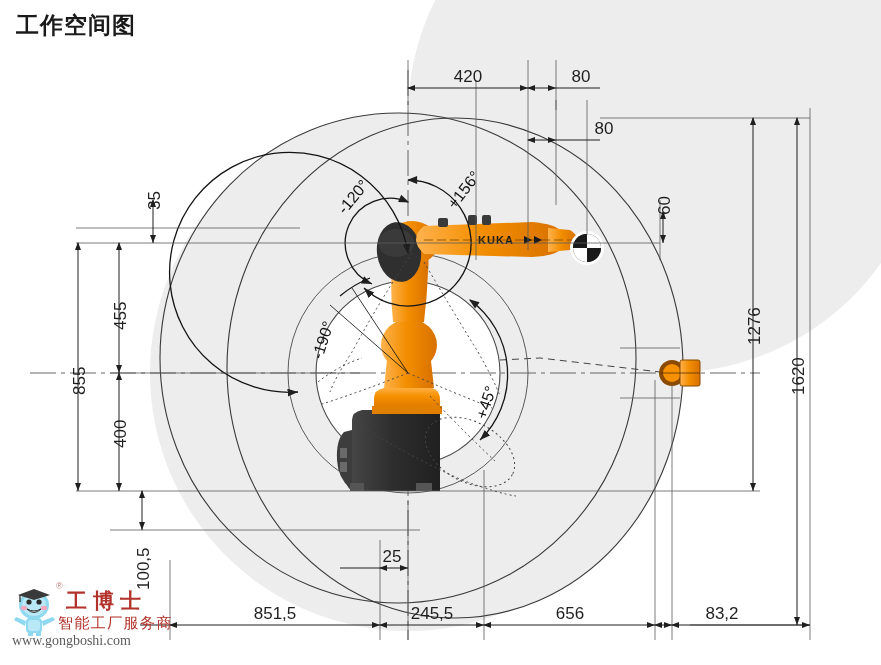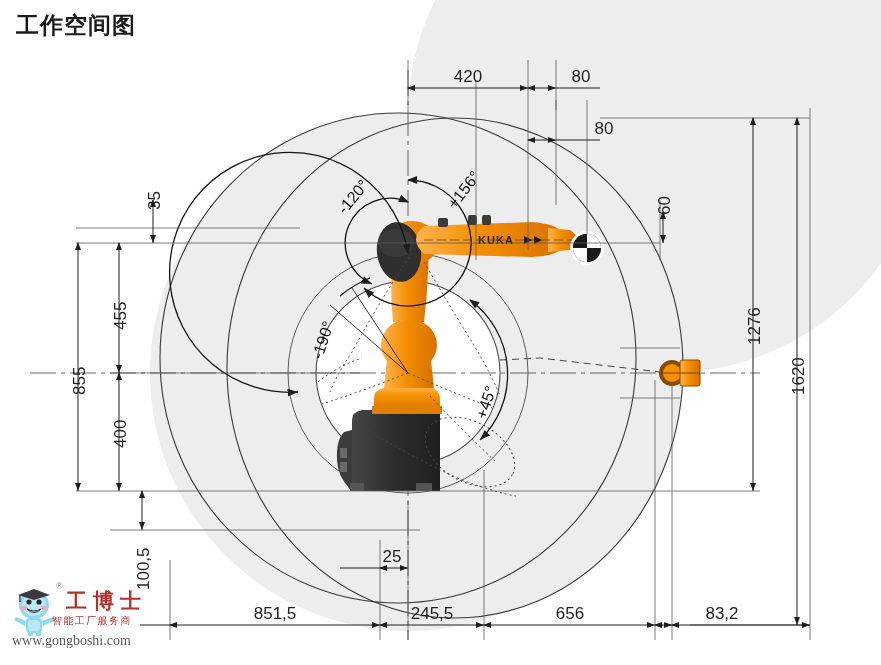--- a/index.html
+++ b/index.html
@@ -57,22 +57,22 @@
     left: 58px; top: 4px;
     font-size: 21px;
     font-weight: bold;
     color: #b3332c;
     letter-spacing: 6px;
     font-family: "DejaVu Sans", sans-serif;
     text-align: center;
   }
   #wm-text-sub {
     position: absolute;
-    left: 44px; top: 31px;
-    font-size: 10px;
+    left: 50px; top: 31px;
+    font-size: 15px;
     color: #b3332c;
     letter-spacing: 1.4px;
     font-family: "DejaVu Sans", sans-serif;
   }
   #wm-url {
     position: absolute;
     left: 4px; top: 50px;
     font-size: 14px;
     color: #5c5c5c;
     font-family: Liberation Serif, serif;

